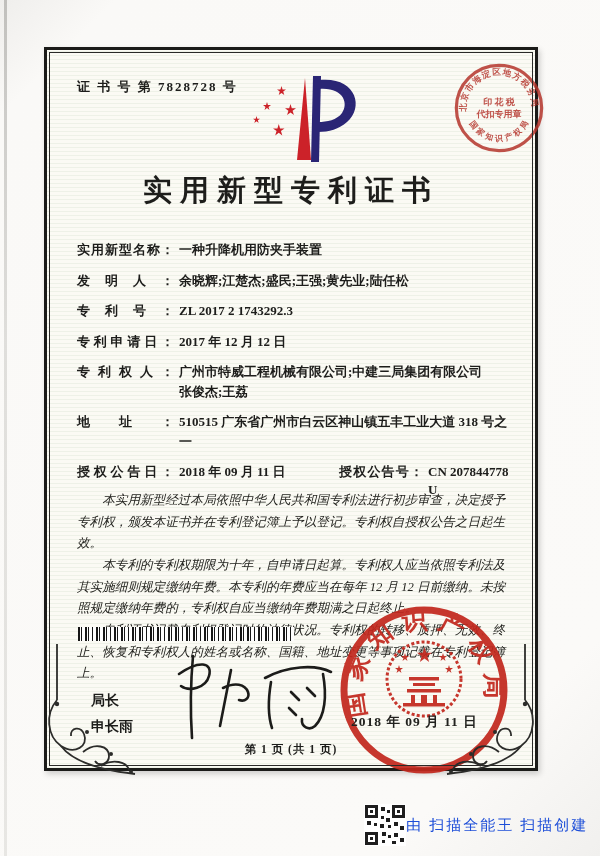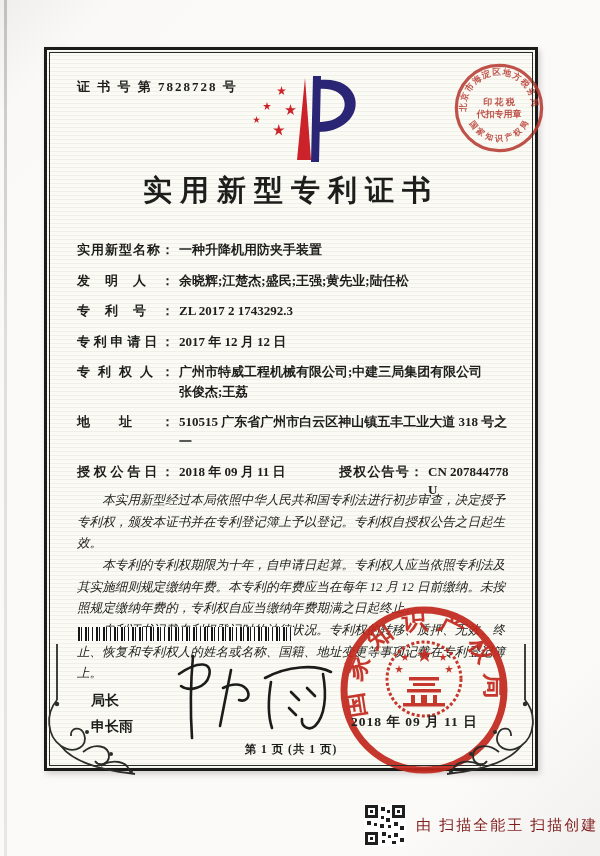--- a/index.html
+++ b/index.html
@@ -59,21 +59,21 @@
   .seal-date{
     position:absolute;left:304px;top:663px;width:190px;font-size:13.5px;font-weight:600;
     color:#22221f;letter-spacing:1px;
   }
   .page-no{position:absolute;left:0;top:692px;width:100%;text-align:center;font-size:11.5px;font-weight:600;letter-spacing:1px;}
   .ornament{position:absolute;width:96px;height:138px;color:#2c2c2a;}
   .orn-left{left:-4px;top:592px;}
   .orn-right{right:-4px;top:592px;transform:scaleX(-1);}
   .scan-footer{position:absolute;left:364px;top:804px;display:flex;align-items:center;}
   .qr{width:42px;height:42px;flex:none;}
-  .scan-text{font-size:15px;color:#7f1d1d;margin-left:10px;letter-spacing:2px;font-family:"Liberation Sans","DejaVu Sans",sans-serif;white-space:nowrap;}
+  .scan-text{font-size:15px;color:#1d4ed8;letter-spacing:2px;font-family:"Liberation Sans","DejaVu Sans",sans-serif;white-space:nowrap;}
   svg text{font-family:"Liberation Serif","DejaVu Serif",serif;}
 </style>
 </head>
 <body>
 
 <div class="cert">
 
   <div class="cert-no">证 书 号 第 7828728 号</div>
 
   <svg class="logo" viewBox="0 0 130 96" aria-hidden="true">

